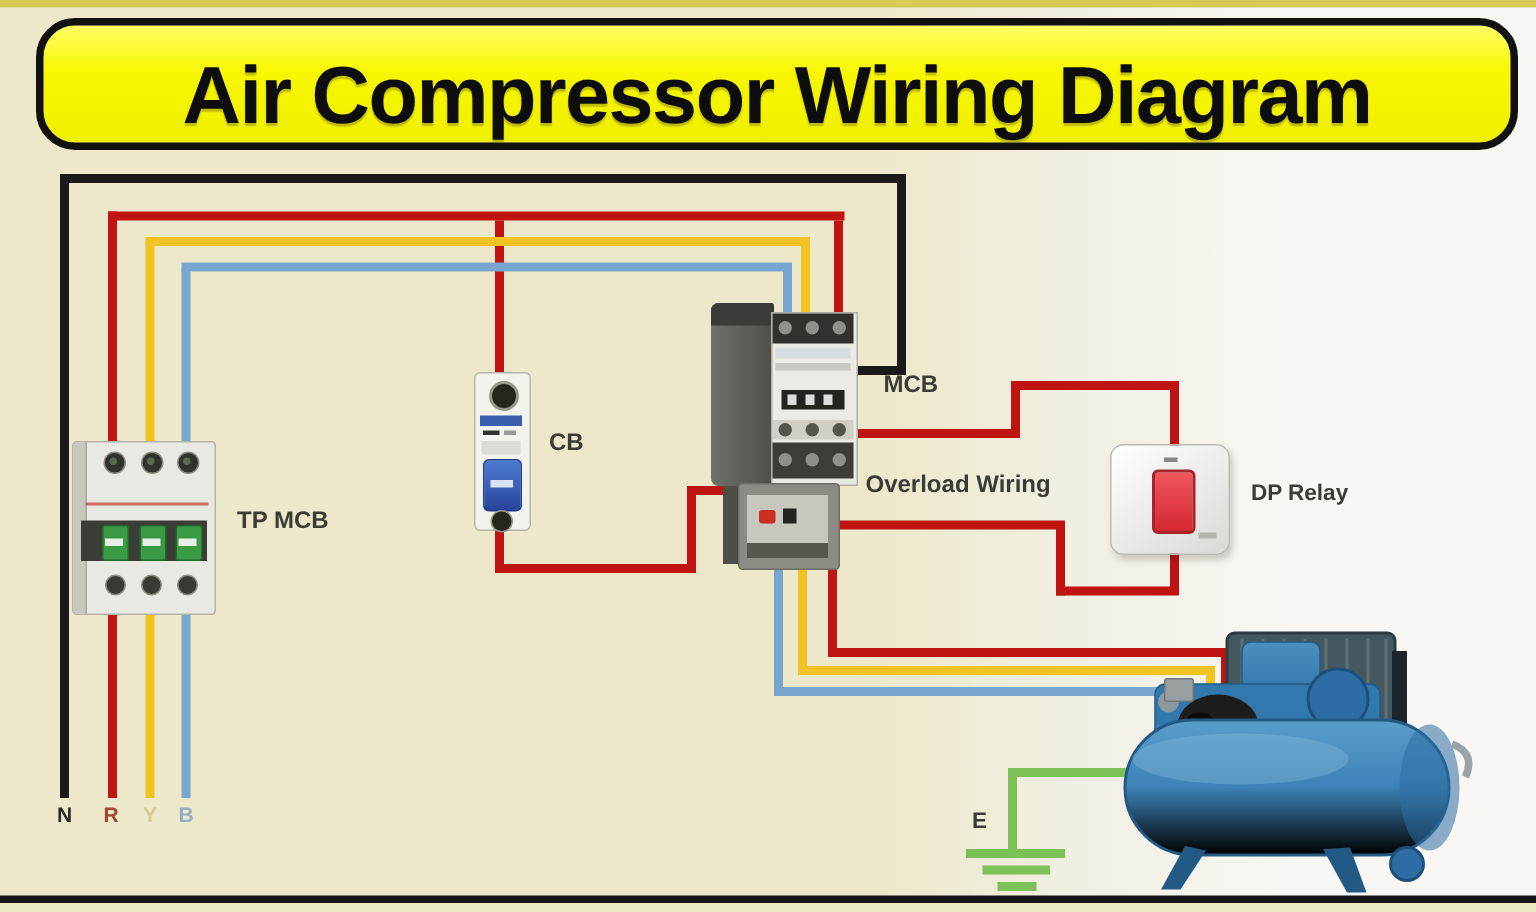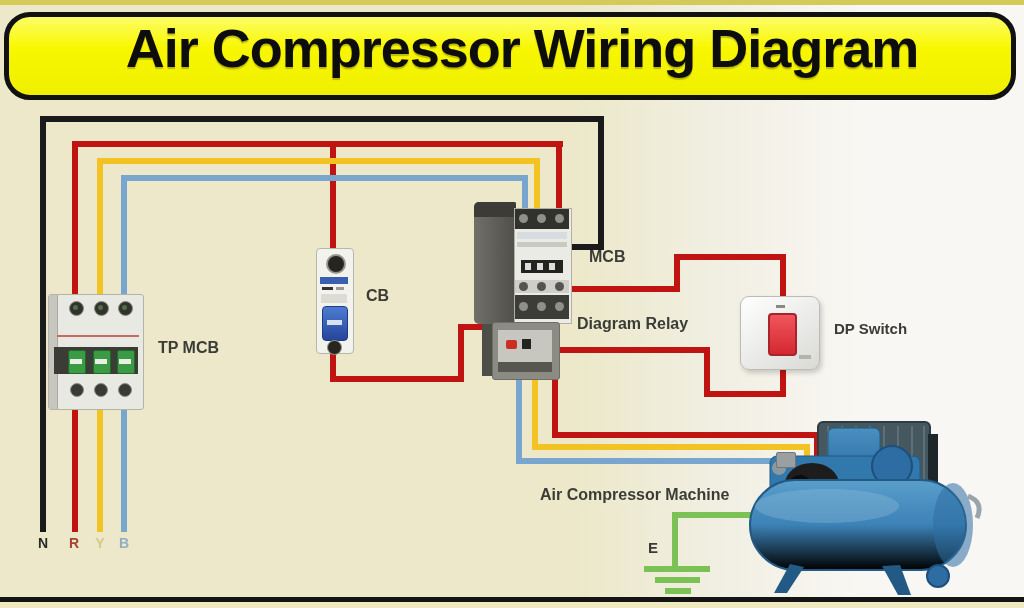--- a/index.html
+++ b/index.html
@@ -8,24 +8,24 @@
     font-family:"Liberation Sans",sans-serif;
     background:linear-gradient(90deg,var(--bg-left,#ece8c9) 0%,var(--bg-left,#ece8c9) 56%,#f1efe2 70%,var(--bg-right,#f8f7f3) 84%);
   }
   .abs{position:absolute;}
   
   .top-strip{left:0;top:0;width:1024px;height:5px;background:#d3ca58;}
   .bottom-line{left:0;top:597px;width:1024px;height:5px;background:#141414;}
   .bottom-strip{left:0;top:602px;width:1024px;height:6px;background:#eee9c0;}
   
   .banner{
-    left:4px;top:12px;width:978px;height:78px;
+    left:24px;top:12px;width:978px;height:78px;
     background:linear-gradient(180deg,#fdfd66 0%,var(--banner-bg,#f8f700) 40%,#efef00 100%);
     border:5px solid var(--banner-border,#111);border-radius:26px;
-    display:flex;align-items:flex-start;justify-content:center;padding-left:24px;
+    display:flex;align-items:flex-end;justify-content:center;
   }
   .banner span{
     font-size:54px;font-weight:bold;letter-spacing:-1px;color:#0d0d0d;
     text-shadow:0 2px 1px rgba(90,80,0,.35);white-space:nowrap;
   }
   
   .w{position:absolute;}
   .wk{background:var(--wire-black,#1a1a1a);}
   .wr{background:var(--wire-red,#bf1412);}
   .wy{background:var(--wire-yellow,#f3c324);}
@@ -259,23 +259,22 @@
     <path d="M58,160 L42,189 L55,189 L72,163 Z" fill="#235a85"></path>
     <path d="M150,162 L166,191 L179,191 L168,161 Z" fill="#235a85"></path>
     <circle cx="206" cy="172" r="11" fill="#2d6da3" stroke="#1d4f7c" stroke-width="2"></circle>
   </svg>
 
   <div class="abs conn"></div>
 
   <div class="lbl lbl16" style="left:158px;top:339px">TP MCB</div>
   <div class="lbl lbl16" style="left:366px;top:287px">CB</div>
   <div class="lbl lbl16" style="left:589px;top:248px">MCB</div>
-  <div class="lbl lbl16" style="left:577px;top:315px">Diagram Relay</div>
-  <div class="lbl lbl15" style="left:834px;top:320px">DP Switch</div>
-  <div class="lbl lbl16" style="left:540px;top:486px">Air Compressor Machine</div>
+  <div class="lbl lbl16" style="left:577px;top:315px">Overload Wiring</div>
+  <div class="lbl lbl15" style="left:834px;top:320px">DP Relay</div>
   <div class="lbl lbl15" style="left:648px;top:539px">E</div>
 
   <div class="phase" style="left: 35px; top: 535px; color: rgb(42, 42, 40);">N</div>
   <div class="phase" style="left: 66px; top: 535px; color: rgb(163, 69, 50);">R</div>
   <div class="phase" style="left: 92px; top: 535px; color: rgb(214, 201, 143);">Y</div>
   <div class="phase" style="left: 116px; top: 535px; color: rgb(147, 174, 196);">B</div>
 
   <div class="abs bottom-line"></div>
   <div class="abs bottom-strip"></div>
 </div>

